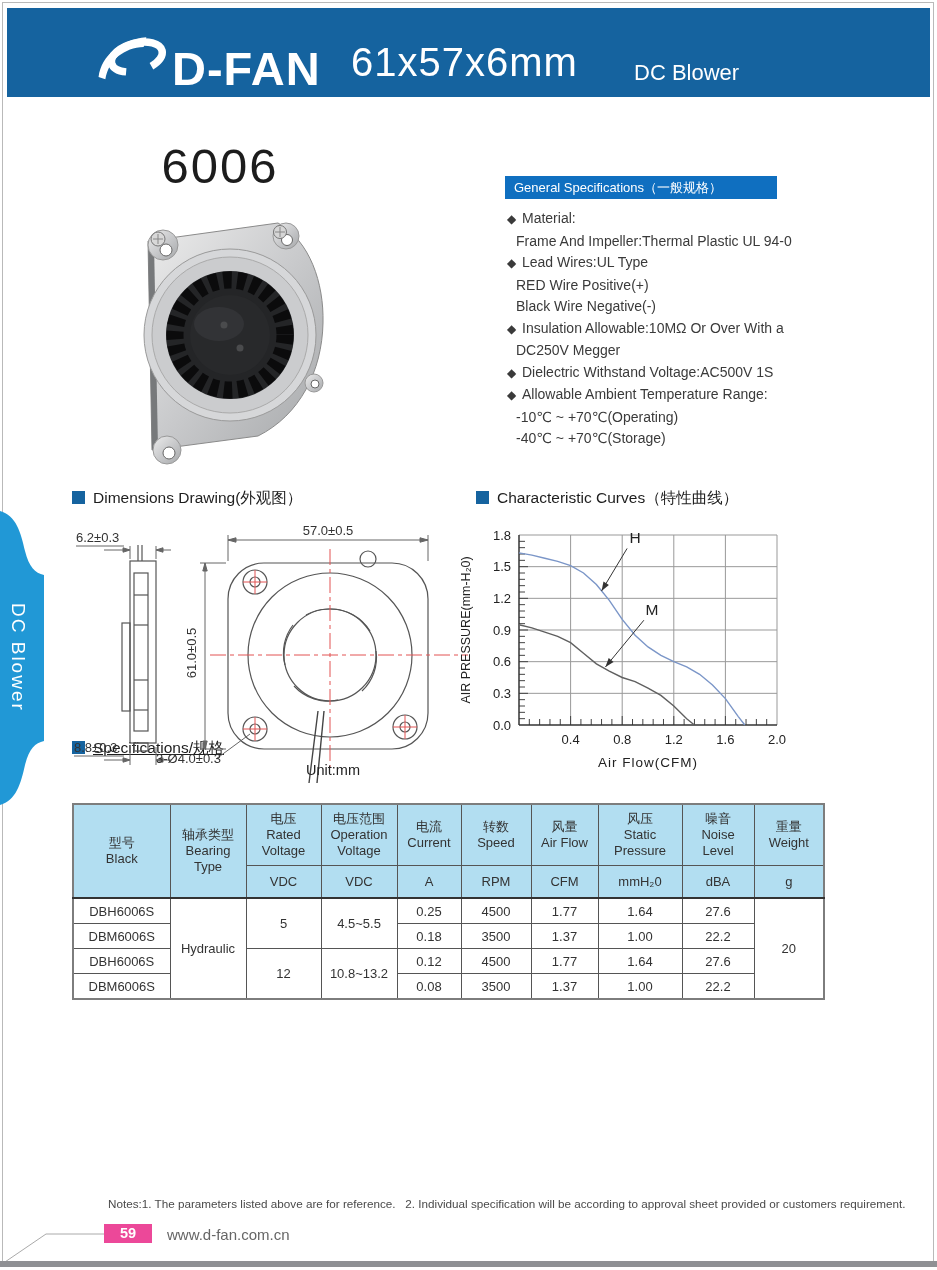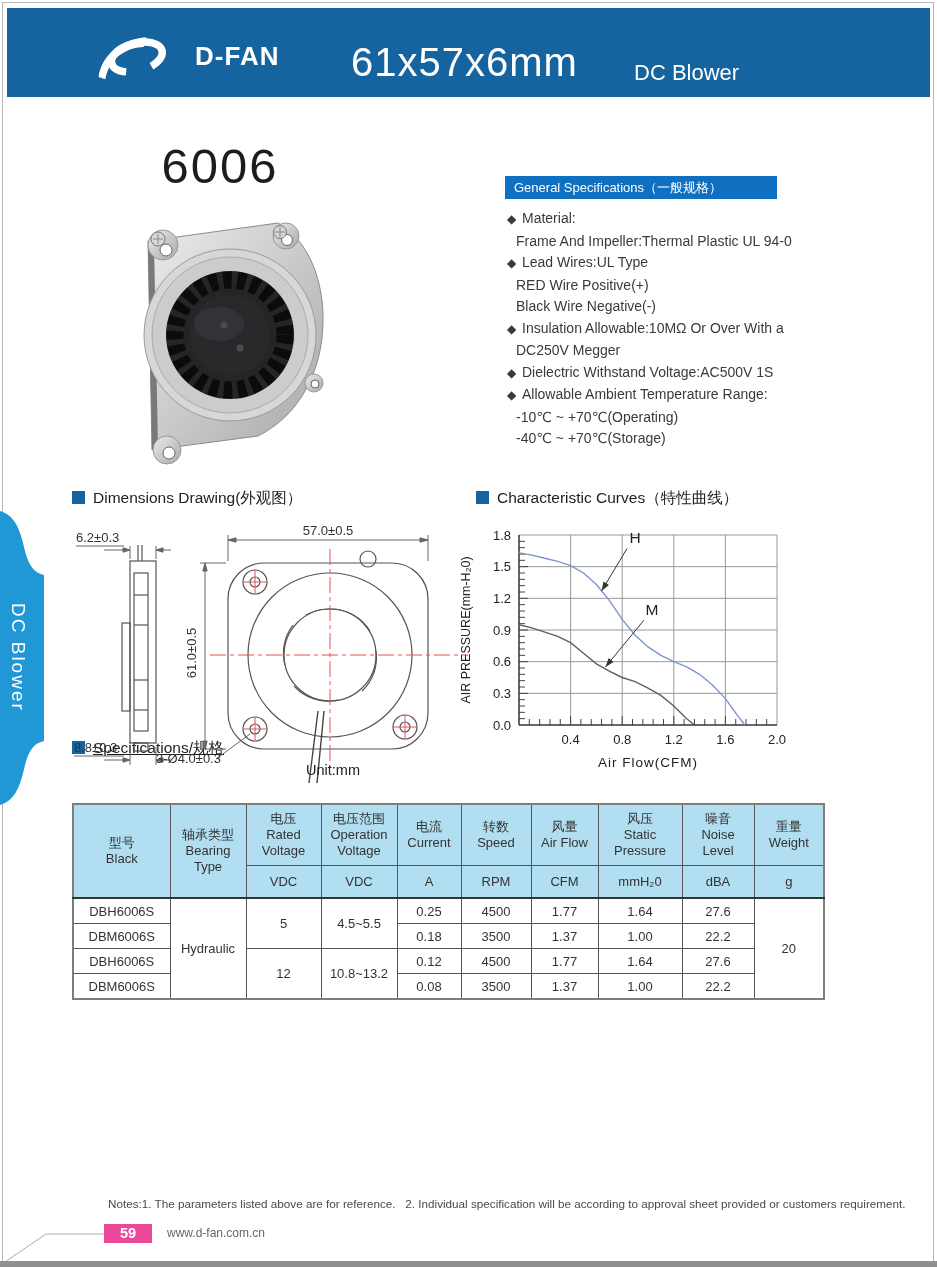--- a/index.html
+++ b/index.html
@@ -4,21 +4,21 @@
 <style>
   html,body{margin:0;padding:0;background:#fff;}
   .page{position:relative;width:937px;height:1270px;background:#fff;overflow:hidden;
         font-family:"Liberation Sans","DejaVu Sans",sans-serif;color:#222;}
   .page-border{position:absolute;left:2px;top:2px;right:3px;bottom:4px;border:1px solid #b9b9b9;pointer-events:none;}
   .bottom-bar{position:absolute;left:0;top:1261px;width:937px;height:6px;background:#8f9094;}
 
   
   .header{position:absolute;left:7px;top:8px;width:923px;height:89px;background:#15639f;}
   .logo-swoosh{position:absolute;left:84px;top:22px;}
-  .logo-text{position:absolute;left:188px;top:33px;font-size:26px;font-weight:bold;color:#fff;letter-spacing:1px;}
+  .logo-text{position:absolute;left:165px;top:33px;font-size:47px;font-weight:bold;color:#fff;letter-spacing:1px;}
   .size-title{position:absolute;left:344px;top:32px;font-size:40px;font-weight:400;color:#fff;letter-spacing:1px;}
   .type-title{position:absolute;left:627px;top:52px;font-size:22px;font-weight:500;color:#fff;}
 
   
   .side-tab{position:absolute;left:0;top:503px;width:46px;height:310px;}
   .side-tab-label{position:absolute;left:7px;top:100px;writing-mode:vertical-rl;color:#fff;font-size:19px;letter-spacing:2px;}
 
   
   .model-number{position:absolute;left:120px;top:138px;width:200px;text-align:center;
                 font-size:49px;font-weight:500;color:#1c1c1c;letter-spacing:2px;}
@@ -52,21 +52,21 @@
   table.spec thead tr.names th{height:60px;line-height:16px;}
   table.spec thead tr.units th{height:31px;}
   table.spec thead{border-bottom:2px solid #333;}
   table.spec tbody td{height:24px;background:#fff;}
 
   
   .notes{position:absolute;left:108px;top:1197px;width:812px;font-size:11.7px;color:#4a4a4a;}
   .foot-lines{position:absolute;left:0;top:1226px;}
   .page-num{position:absolute;left:104px;top:1224px;width:48px;height:19px;background:#ec4899;
             color:#fff;font-size:14.5px;font-weight:bold;text-align:center;line-height:19px;}
-  .website{position:absolute;left:167px;top:1226px;font-size:12px;color:#666;}
+  .website{position:absolute;left:167px;top:1226px;font-size:15px;color:#666;}
 </style>
 </head>
 <body>
 
 <div class="page">
   <div class="page-border"></div>
 
   <div class="header">
     <svg class="logo-swoosh" width="84" height="56" viewBox="0 0 84 56">
       <g transform="rotate(-14 42 28)">

